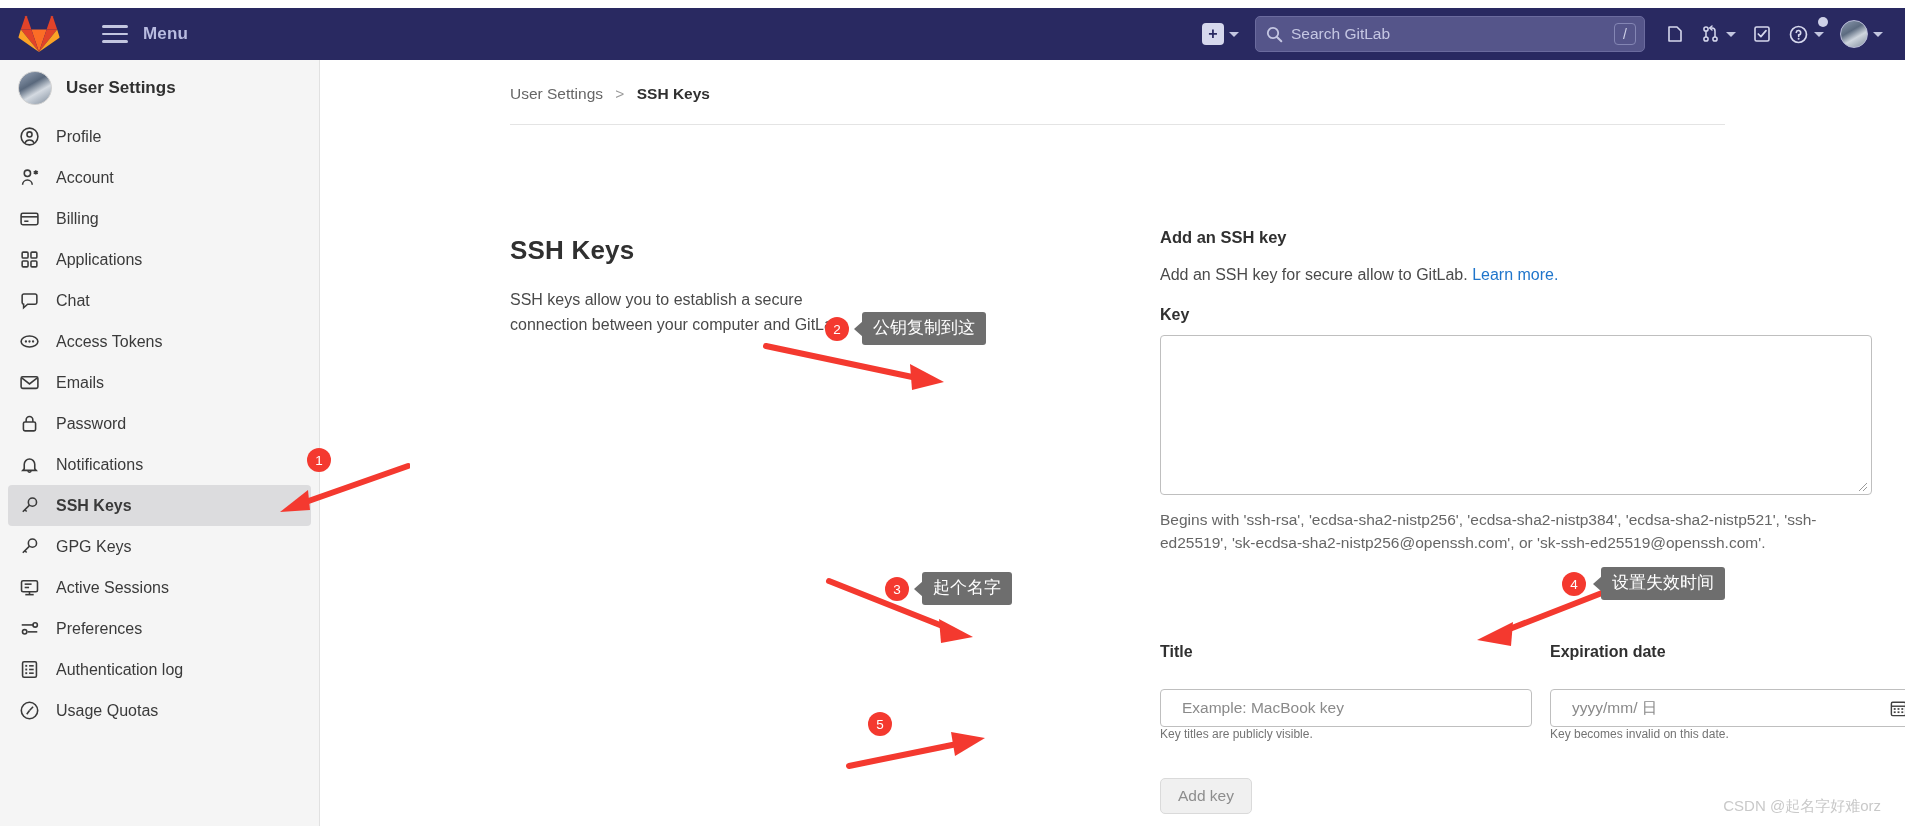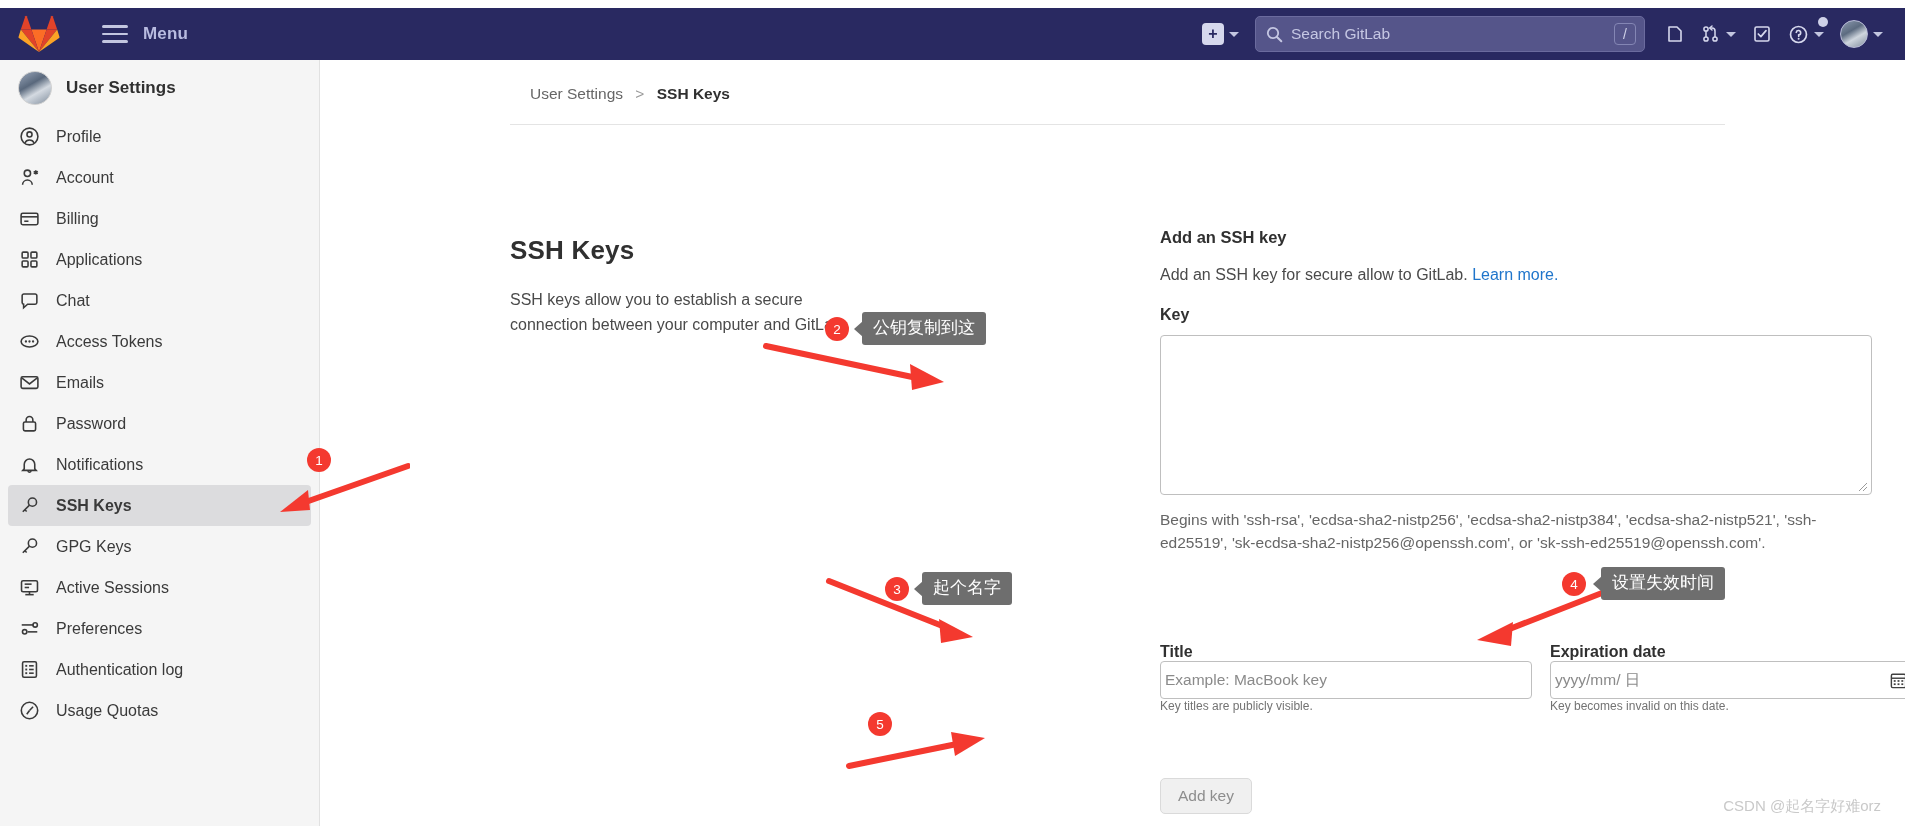--- a/index.html
+++ b/index.html
@@ -56,21 +56,21 @@
   .sb-item{
     display:flex; align-items:center; height:41px; margin:0 8px; padding-left:10px;
     border-radius:4px; cursor:pointer; color:#3a3a3a; font-size:16px;
   }
   .sb-item .ico{ width:22px;height:22px;flex:none;display:flex;align-items:center;justify-content:center;margin-right:16px;}
   .sb-item.active{ background:#dcdcde; font-weight:bold; }
   .sb-item svg{ display:block; }
 
   
   #content{ position:absolute; left:320px; top:60px; width:1585px; height:766px; background:#fff; }
-  #breadcrumb{ position:absolute; left:190px; top:25px; font-size:15.5px; color:#666;margin-left:20px; }
+  #breadcrumb{ position:absolute; left:190px; top:25px; font-size:15.5px; color:#666; }
   #breadcrumb .sep{ color:#999; margin:0 8px; }
   #breadcrumb .cur{ color:#303030; font-weight:bold;}
   #bc-rule{ position:absolute; left:190px; top:64px; width:1215px; height:1px; background:#e4e4e4;}
 
   #searchpage{
     position:absolute; left:190px; top:93px; width:1200px; height:42px;
     border:1px solid #cfcfcf; border-radius:5px; display:flex; align-items:center; padding:0 12px;
     background:#fff; cursor:text;
   }
   #searchpage .ph{ color:#8a8a8a; font-size:15.5px; margin-left:10px;}
@@ -85,22 +85,22 @@
   #rc-sub a{ color:#1f75cb; text-decoration:none;}
   #key-label{ margin-top:22px; font-size:16px; font-weight:bold; color:#303030;}
   #key-area{
     margin-top:11px; width:712px; height:160px;
     border:1px solid #bfbfbf; border-radius:4px; background:#fff; position:relative;
   }
   #key-area .grip{ position:absolute; right:3px; bottom:2px; width:10px;height:10px;}
   #key-help{ margin-top:13px; font-size:15.5px; line-height:1.5; color:#666; width:705px;}
   .fld-label{ font-size:16px; font-weight:bold; color:#303030; }
   .fld-input{
-    margin-top:0; height:38px; border:1px solid #bfbfbf; border-radius:4px;
-    display:flex; align-items:center; padding:0 4px; color:#8a8a8a; font-size:15.5px;
+    margin-top:28px; height:38px; border:1px solid #bfbfbf; border-radius:4px;
+    display:flex; align-items:center; padding:0 21px; color:#8a8a8a; font-size:15.5px;
     background:#fff; cursor:text; position:relative;
   }
   .fld-hint{ margin-top:0; font-size:12px; color:#737373; }
 
   #title-block{ position:absolute; left:840px; top:583px; width:372px;}
   #exp-block{ position:absolute; left:1230px; top:583px; width:370px;}
 
   #addkey{
     position:absolute; left:840px; top:718px; width:92px; height:36px;
     background:#f0f0f0; border:1px solid #dadada; border-radius:5px;

